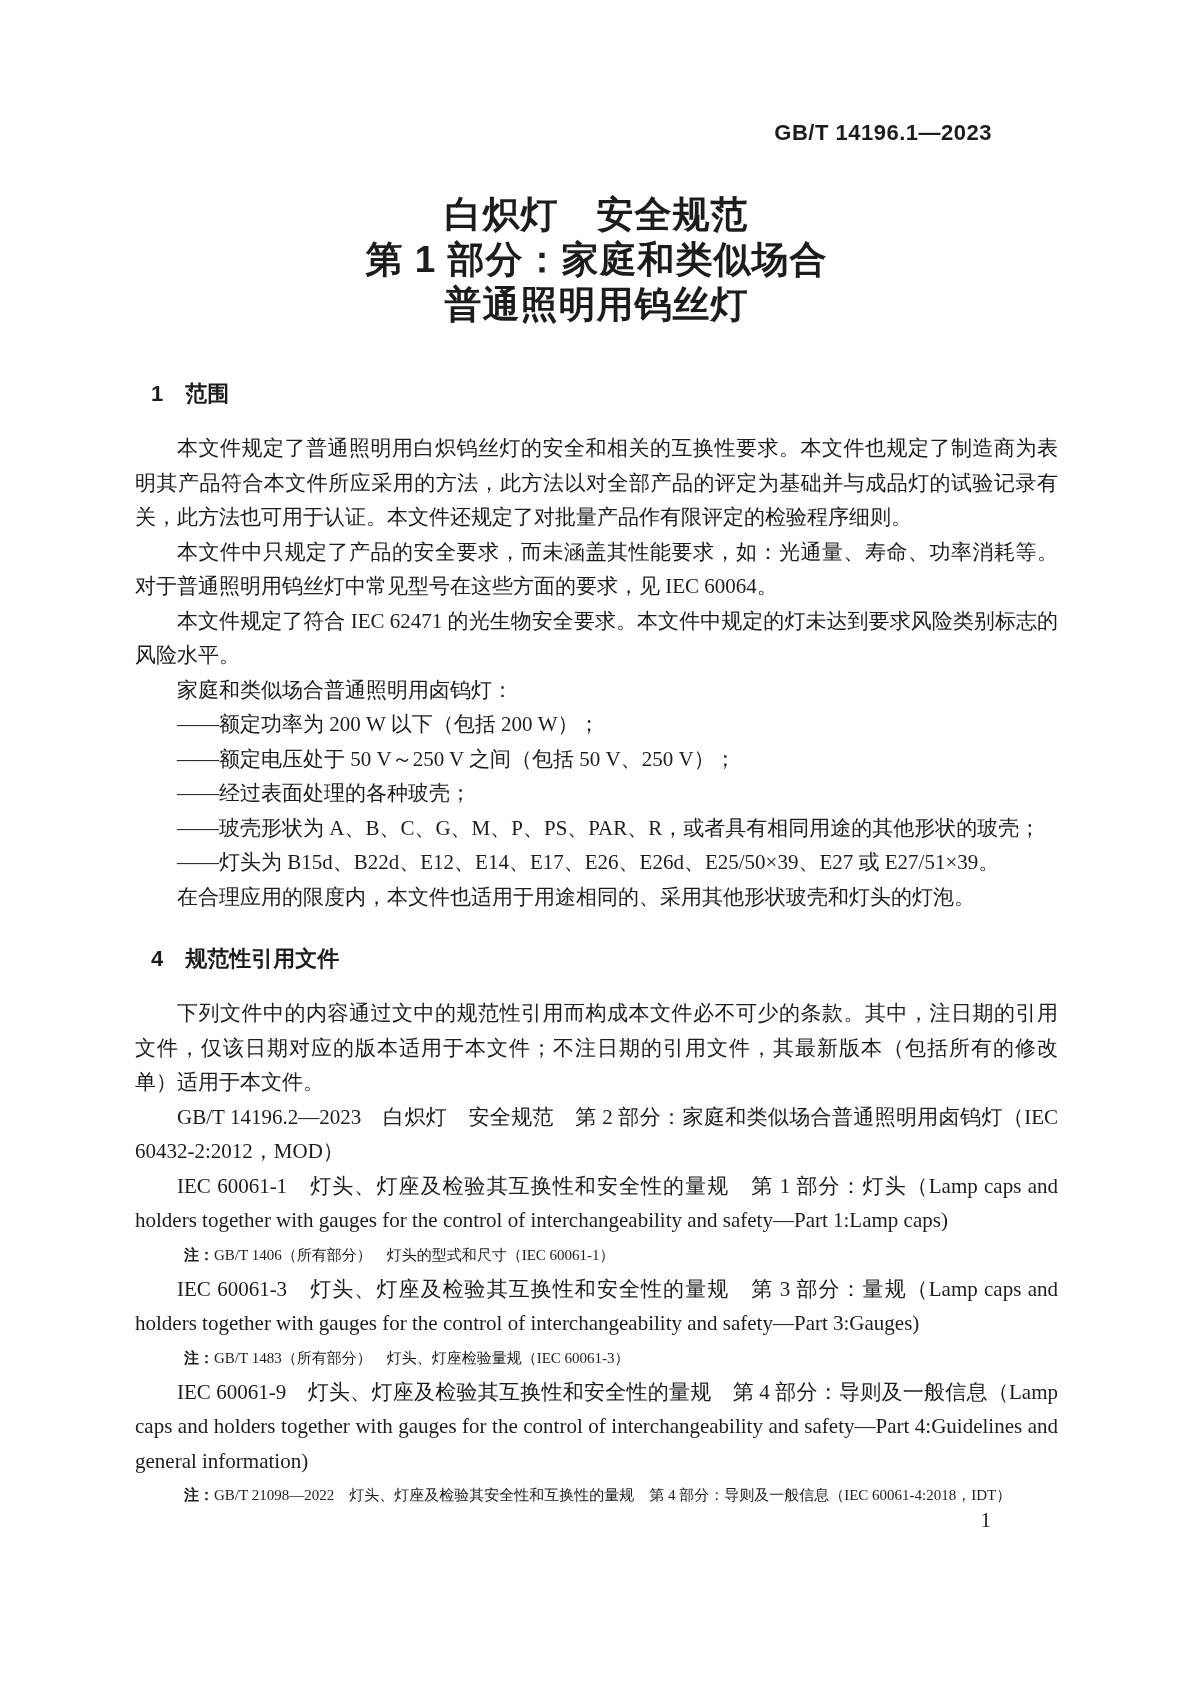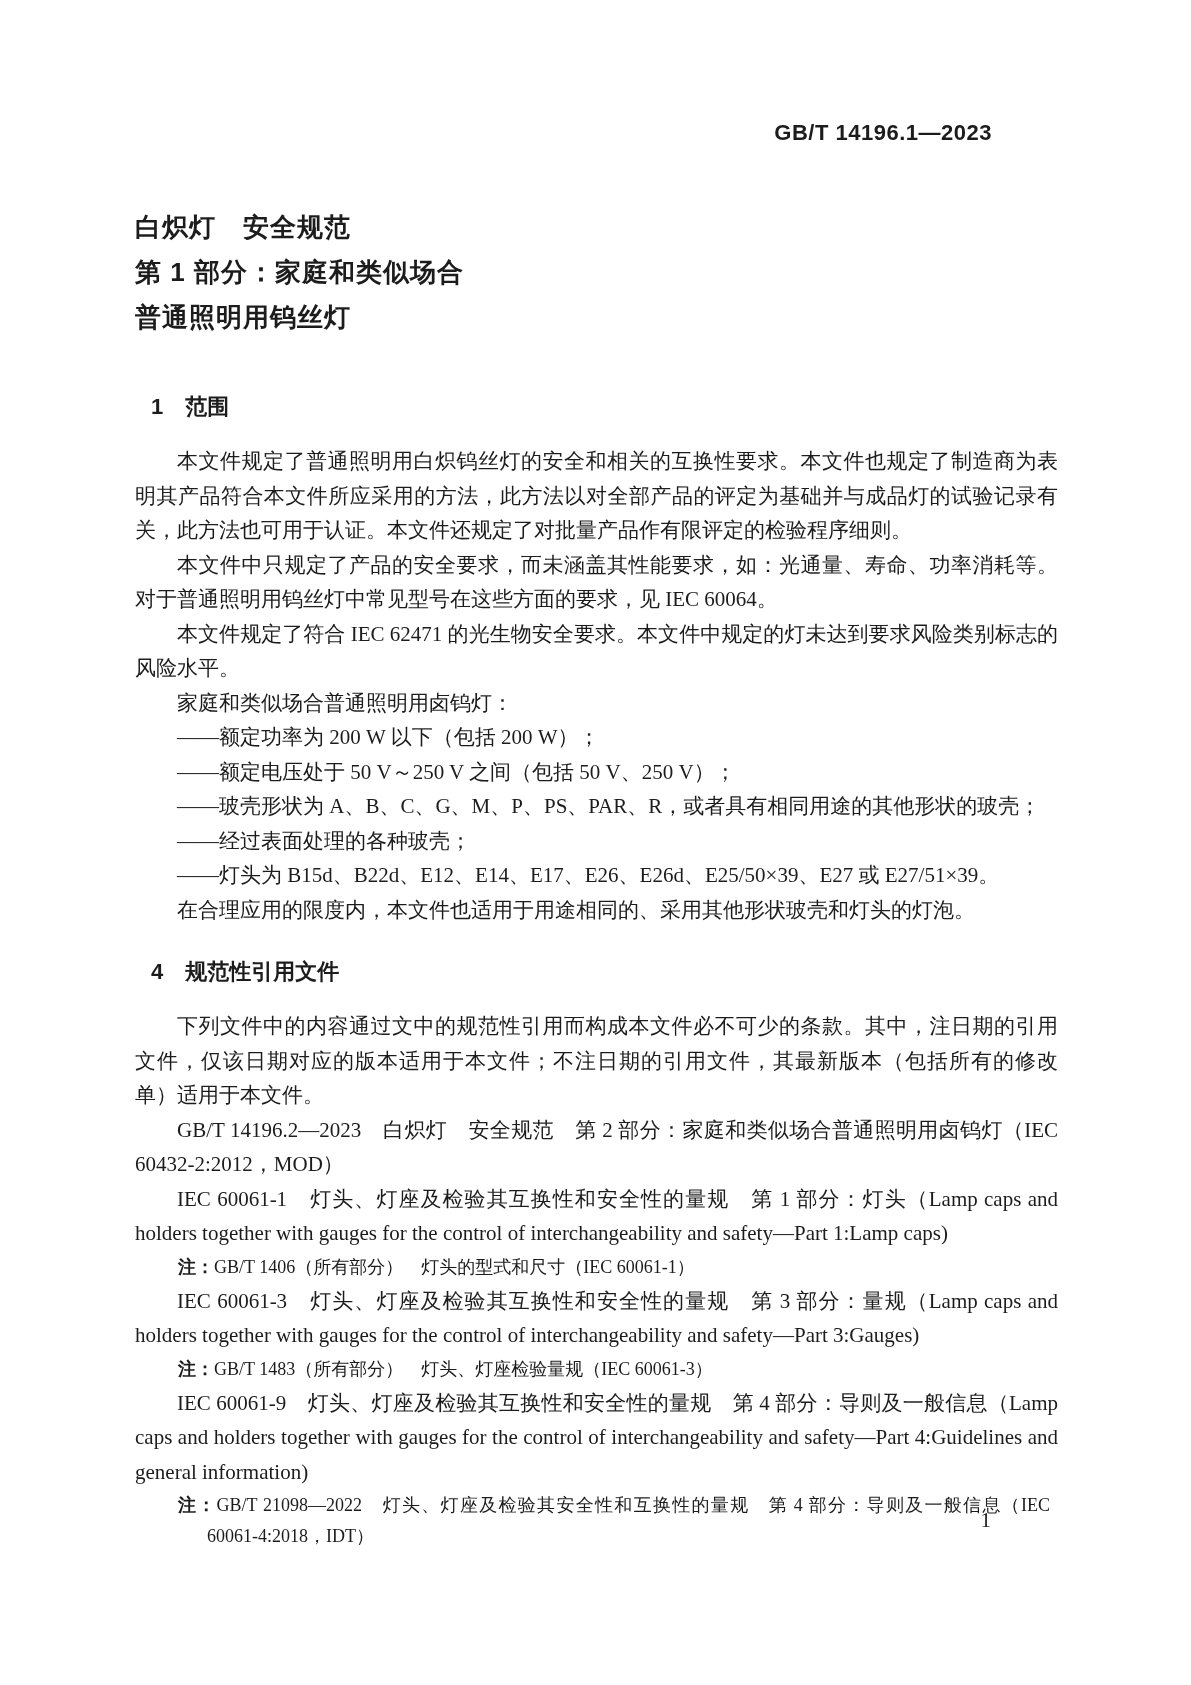--- a/index.html
+++ b/index.html
@@ -20,45 +20,46 @@
   .doc-header {
     text-align: right;
     padding-right: 66px;
     font-family: "Liberation Sans", "DejaVu Sans", sans-serif;
     font-weight: bold;
     font-size: 22px;
     line-height: 26px;
     letter-spacing: 0.5px;
   }
   .title-block {
-    margin-top: 59px;
+    margin-top: 46px;
+    text-align: center;
     font-family: "Liberation Sans", "DejaVu Sans", sans-serif;
     font-weight: bold;
-    font-size: 26px;
+    font-size: 37px;
     line-height: 45px;
     letter-spacing: 1px;
   }
   .section-heading {
     font-family: "Liberation Sans", "DejaVu Sans", sans-serif;
     font-weight: bold;
     font-size: 22px;
     line-height: 30px;
     margin: 52px 0 22px 16px;
   }
   .section-heading.second { margin-top: 30px; }
   .para {
     margin: 0;
     font-size: 21px;
     line-height: 34.5px;
     text-align: justify;
     text-indent: 2em;
   }
   .note {
-    margin: 1px 8px;
-    font-size: 18px;
+    margin: 1px 14px;
+    font-size: 15px;
     line-height: 31px;
     text-align: justify;
     padding-left: 64px;
     text-indent: -29px;
   }
   .note-label {
     font-family: "Liberation Sans", "DejaVu Sans", sans-serif;
     font-weight: bold;
   }
   .page-number {
@@ -84,22 +85,22 @@
   </div>
 
   <section>
     <h2 class="section-heading">1　范围</h2>
     <p class="para">本文件规定了普通照明用白炽钨丝灯的安全和相关的互换性要求。本文件也规定了制造商为表明其产品符合本文件所应采用的方法，此方法以对全部产品的评定为基础并与成品灯的试验记录有关，此方法也可用于认证。本文件还规定了对批量产品作有限评定的检验程序细则。</p>
     <p class="para">本文件中只规定了产品的安全要求，而未涵盖其性能要求，如：光通量、寿命、功率消耗等。对于普通照明用钨丝灯中常见型号在这些方面的要求，见 IEC 60064。</p>
     <p class="para">本文件规定了符合 IEC 62471 的光生物安全要求。本文件中规定的灯未达到要求风险类别标志的风险水平。</p>
     <p class="para">家庭和类似场合普通照明用卤钨灯：</p>
     <p class="para">——额定功率为 200 W 以下（包括 200 W）；</p>
     <p class="para">——额定电压处于 50 V～250 V 之间（包括 50 V、250 V）；</p>
+    <p class="para">——经过表面处理的各种玻壳；</p>
     <p class="para">——玻壳形状为 A、B、C、G、M、P、PS、PAR、R，或者具有相同用途的其他形状的玻壳；</p>
-    <p class="para">——经过表面处理的各种玻壳；</p>
     <p class="para">——灯头为 B15d、B22d、E12、E14、E17、E26、E26d、E25/50×39、E27 或 E27/51×39。</p>
     <p class="para">在合理应用的限度内，本文件也适用于用途相同的、采用其他形状玻壳和灯头的灯泡。</p>
   </section>
 
   <section>
     <h2 class="section-heading second">4　规范性引用文件</h2>
     <p class="para">下列文件中的内容通过文中的规范性引用而构成本文件必不可少的条款。其中，注日期的引用文件，仅该日期对应的版本适用于本文件；不注日期的引用文件，其最新版本（包括所有的修改单）适用于本文件。</p>
 
     <p class="para">GB/T 14196.2—2023　白炽灯　安全规范　第 2 部分：家庭和类似场合普通照明用卤钨灯（IEC 60432-2:2012，MOD）</p>
 

